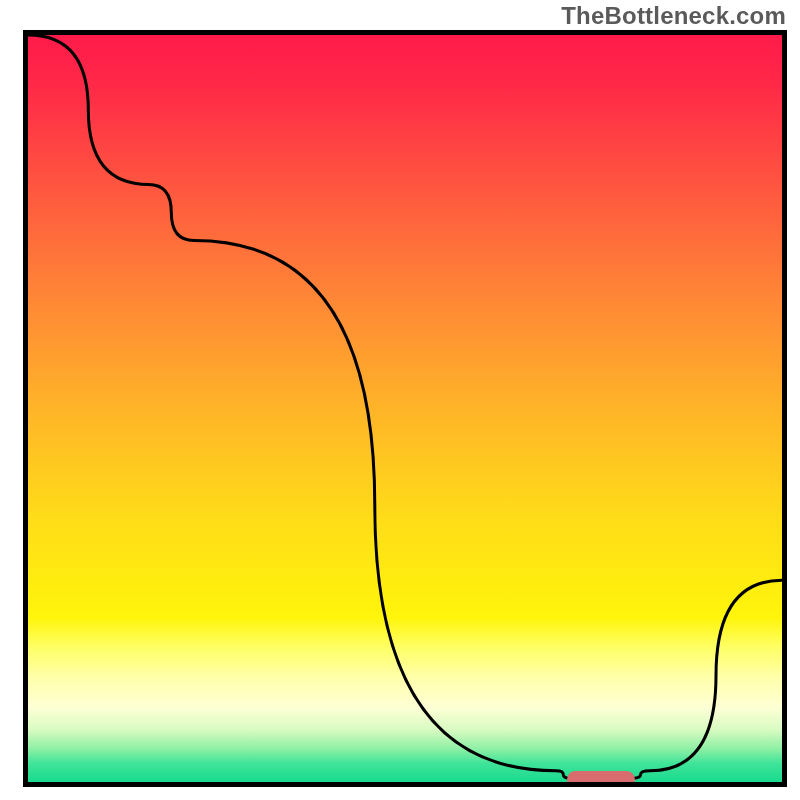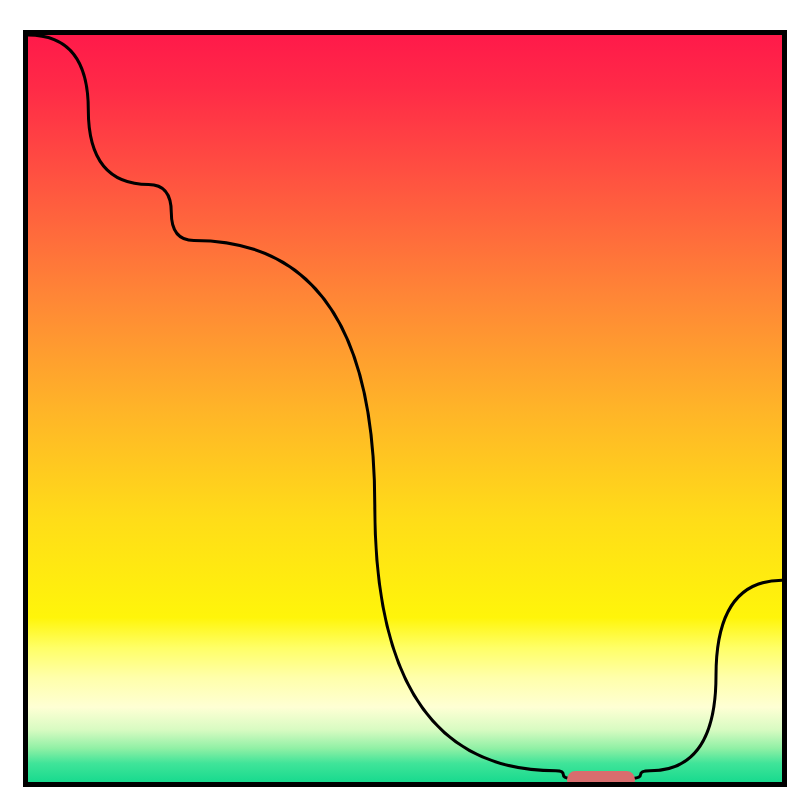--- a/index.html
+++ b/index.html
@@ -57,20 +57,21 @@
     background: #d96d6e;
     border-radius: 9px;
     height: 17px;
   }
 </style>
 </head>
 <body>
 
 <div class="outer">
 
+  <div class="attribution">TheBottleneck.com</div>
 
   <div class="frame">
 
     <svg class="bg" viewBox="0 0 754 747" preserveAspectRatio="none">
       <defs>
         <linearGradient id="grad" x1="0" y1="0" x2="0" y2="1">
         <stop offset="0.00%" stop-color="#ff1a4a"></stop>
             <stop offset="7.00%" stop-color="#ff2a47"></stop>
             <stop offset="20.00%" stop-color="#ff5540"></stop>
             <stop offset="35.00%" stop-color="#ff8636"></stop>

